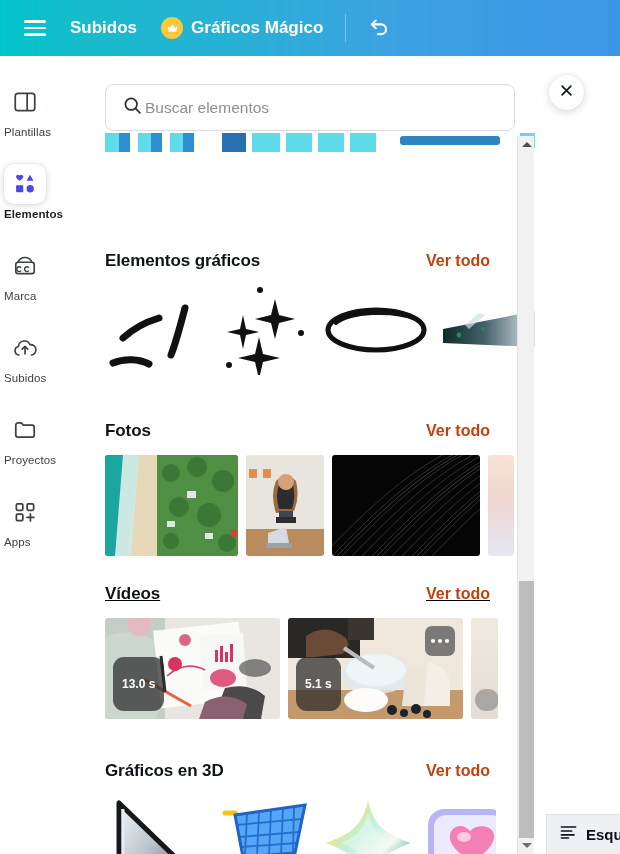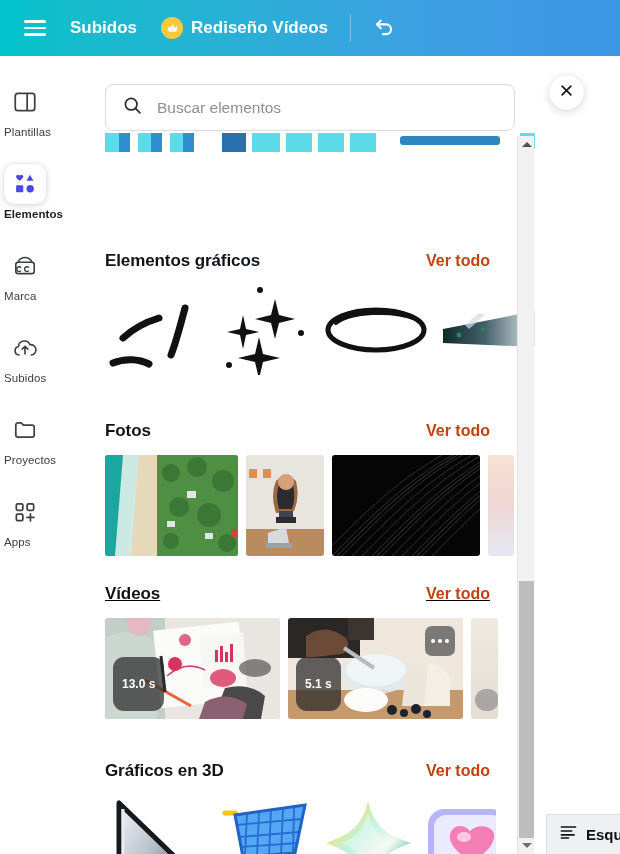--- a/index.html
+++ b/index.html
@@ -63,21 +63,21 @@
   
   .panel {
     position: absolute; top: 56px; left: 80px; width: 455px; height: 798px;
     background: #ffffff; overflow: hidden; z-index: 15;
   }
   .searchwrap {
     position: absolute; top: 28px; left: 25px; width: 410px; z-index: 12;
     background: #fff; padding-bottom: 2px;
   }
   .searchbox {
-    display: flex; align-items: center; gap: 14px;
+    display: flex; align-items: center; gap: 2px;
     height: 47px; border: 1px solid #dadce0; border-radius: 8px;
     background: #ffffff; padding: 0 16px;
   }
   .searchbox svg { width: 21px; height: 21px; flex: 0 0 21px; }
   .searchbox input {
     border: none; outline: none; font-size: 15.5px; color: #2b2f33;
     font-family: "Liberation Sans", sans-serif; width: 100%; background: transparent;
   }
   .searchbox input::placeholder { color: #8b9096; }
 
@@ -161,21 +161,21 @@
     </div>
     <div class="hdr-btn">
       <span>Subidos</span>
     </div>
     <div class="hdr-btn">
       <span class="crown-badge">
         <svg viewBox="0 0 24 24" fill="#ffffff">
             <path d="M3 7l4 4 5-7 5 7 4-4-2 11H5L3 7z"></path>
           </svg>
       </span>
-      <span>Rediseño Vídeos</span>
+      <span>Gráficos Mágico</span>
     </div>
     <div class="hdr-divider"></div>
     <div class="undo-btn">
       <span>
         <svg viewBox="0 0 24 24" fill="none" stroke="#ffffff" stroke-width="1.9" stroke-linecap="round" stroke-linejoin="round">
           <path d="M9 7L5.5 10.5 9 14"></path>
             <path d="M5.5 10.5H14a4.5 4.5 0 0 1 0 9h-3"></path>
         </svg>
       </span>
     </div>

